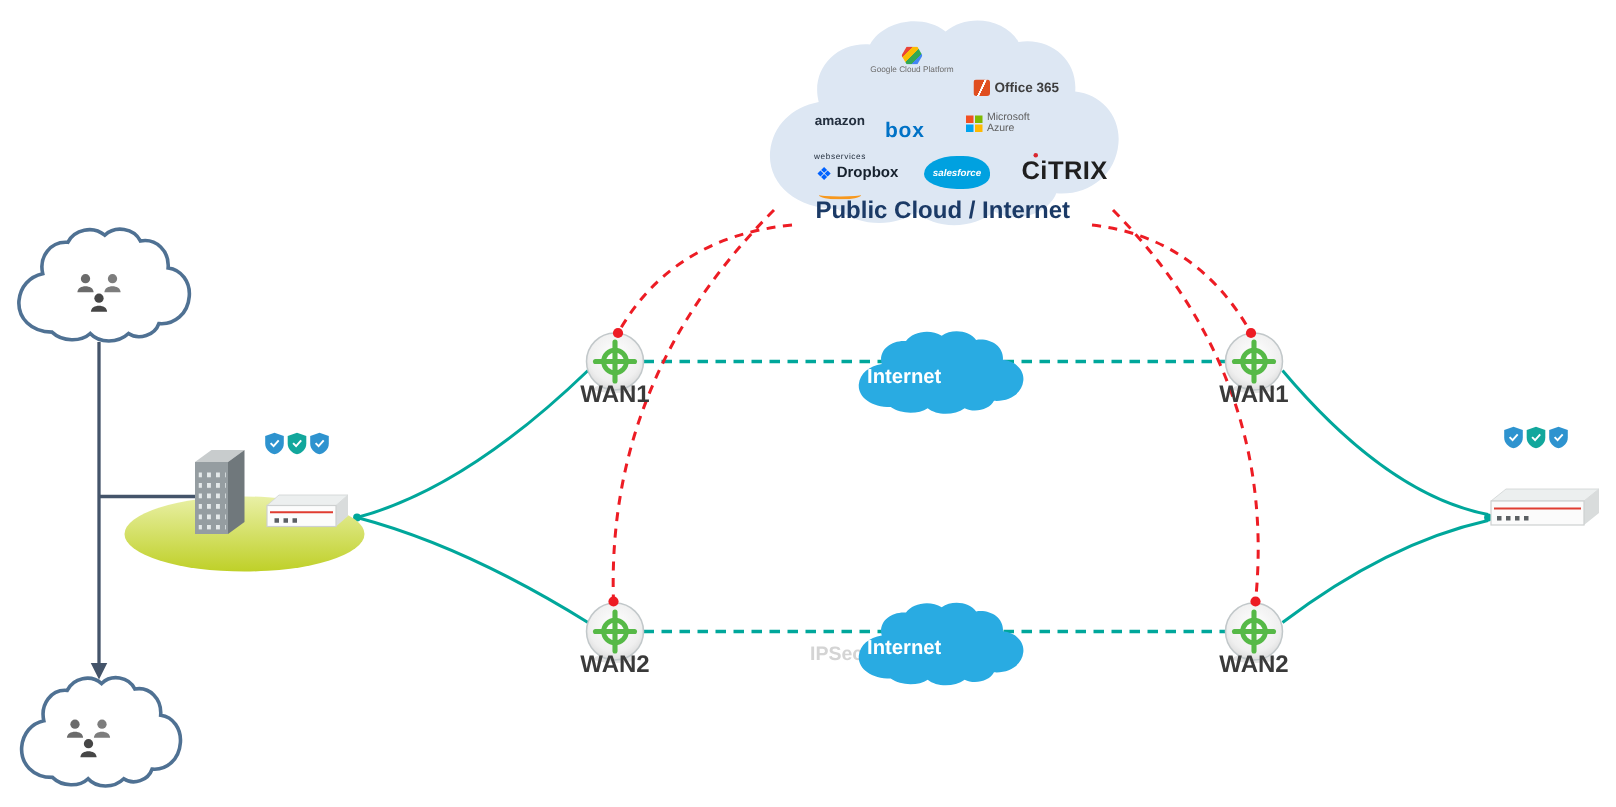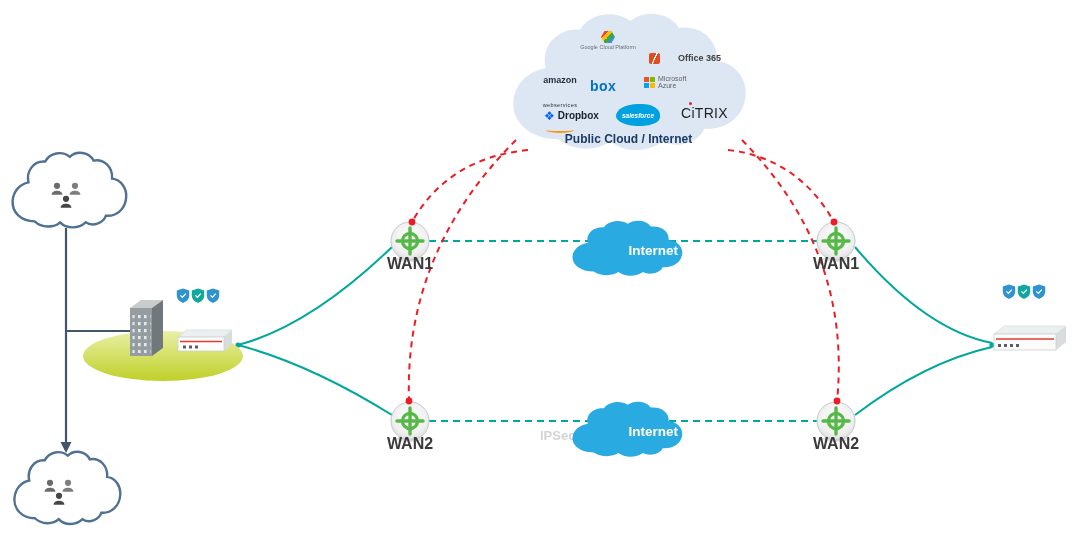--- a/index.html
+++ b/index.html
@@ -4,34 +4,34 @@
 <style>
   html,body{margin:0;padding:0;background:#fff;}
   .canvas{
     position:relative;width:1077px;height:538px;background:#fff;overflow:hidden;
     font-family:"Liberation Sans",sans-serif;
   }
   .canvas svg{position:absolute;left:0;top:0;}
   .abs{position:absolute;}
   
   .pc-title{left:505px;top:132px;width:247px;text-align:center;
-    font-size:12px;font-weight:bold;color:#1b3a66;}
-  .inet-label{width:100px;text-align:right;font-size:13.5px;font-weight:bold;color:#fff;}
+    font-size:16px;font-weight:bold;color:#1b3a66;}
+  .inet-label{width:100px;text-align:left;font-size:13.5px;font-weight:bold;color:#fff;}
   .inet-top{left:578px;top:243px;}
   .inet-bottom{left:578px;top:424px;}
   .wan-label{width:56px;text-align:center;font-size:16px;font-weight:bold;color:#3a3a3a;}
   
   .logo{display:flex;align-items:center;line-height:1.05;}
   .col{flex-direction:column;justify-content:center;}
   .gcp{left:576px;top:31px;width:64px;gap:2px;}
   .gcp-icon{width:14px;height:12px;
     clip-path:polygon(25% 0%,75% 0%,100% 50%,75% 100%,25% 100%,0% 50%);
     background:linear-gradient(135deg,#ea4335 0 30%,#fbbc05 30% 50%,#34a853 50% 70%,#4285f4 70% 100%);}
   .gcp-text{font-size:5.5px;color:#6d6d6d;white-space:nowrap;}
-  .office{left:649px;top:53px;gap:18px;}
+  .office{left:649px;top:53px;gap:3px;}
   .office-icon{width:11px;height:11px;border-radius:2px;
     background:linear-gradient(115deg,rgba(255,255,255,0) 46%,#fff 47% 55%,rgba(255,255,255,0) 56%),#e04e1f;}
   .office-text{font-size:9px;font-weight:bold;color:#3e3e3e;white-space:nowrap;}
   .aws{left:536px;top:76px;width:48px;gap:18px;}
   .aws-l1{font-size:9px;font-weight:bold;color:#232f3e;}
   .aws-l2{font-size:5.5px;color:#232f3e;letter-spacing:.4px;}
   .aws-arc{width:28px;height:4px;border-bottom:2px solid #f7981d;border-radius:0 0 60% 60%;}
   .boxl{left:590px;top:79px;}
   .box-text{font-size:14px;font-weight:bold;color:#0072c6;letter-spacing:.5px;}
   .azure{left:644px;top:75px;gap:3px;}
@@ -40,21 +40,21 @@
   .azure-text{display:flex;flex-direction:column;}
   .azure-text span{font-size:7px;color:#5f5f5f;}
   .dropbox{left:544px;top:110px;gap:3px;}
   .db-icon{font-size:12px;color:#0062ff;}
   .db-text{font-size:10px;font-weight:bold;color:#16212d;}
   .sf{left:616px;top:104px;width:44px;height:22px;background:#00a1e0;
     border-radius:55% 45% 45% 55% / 60% 55% 45% 50%;
     display:flex;align-items:center;justify-content:center;}
   .sf-text{font-size:6.5px;font-style:italic;font-weight:bold;color:#fff;}
   .citrix{left:681px;top:104px;position:absolute;}
-  .citrix-text{font-size:14px;font-weight:normal;color:#1f1f1f;letter-spacing:.3px;}
+  .citrix-text{font-size:17px;font-weight:bold;color:#1f1f1f;letter-spacing:.3px;}
   .citrix-dot{position:absolute;left:8px;top:-2px;width:3px;height:3px;border-radius:50%;background:#d9272e;}
 </style>
 </head>
 <body>
 
 <div class="canvas">
 
   <svg width="1077" height="538" viewBox="0 0 1077 538">
     <defs>
       <radialGradient id="gNode" cx="50%" cy="40%" r="65%">

